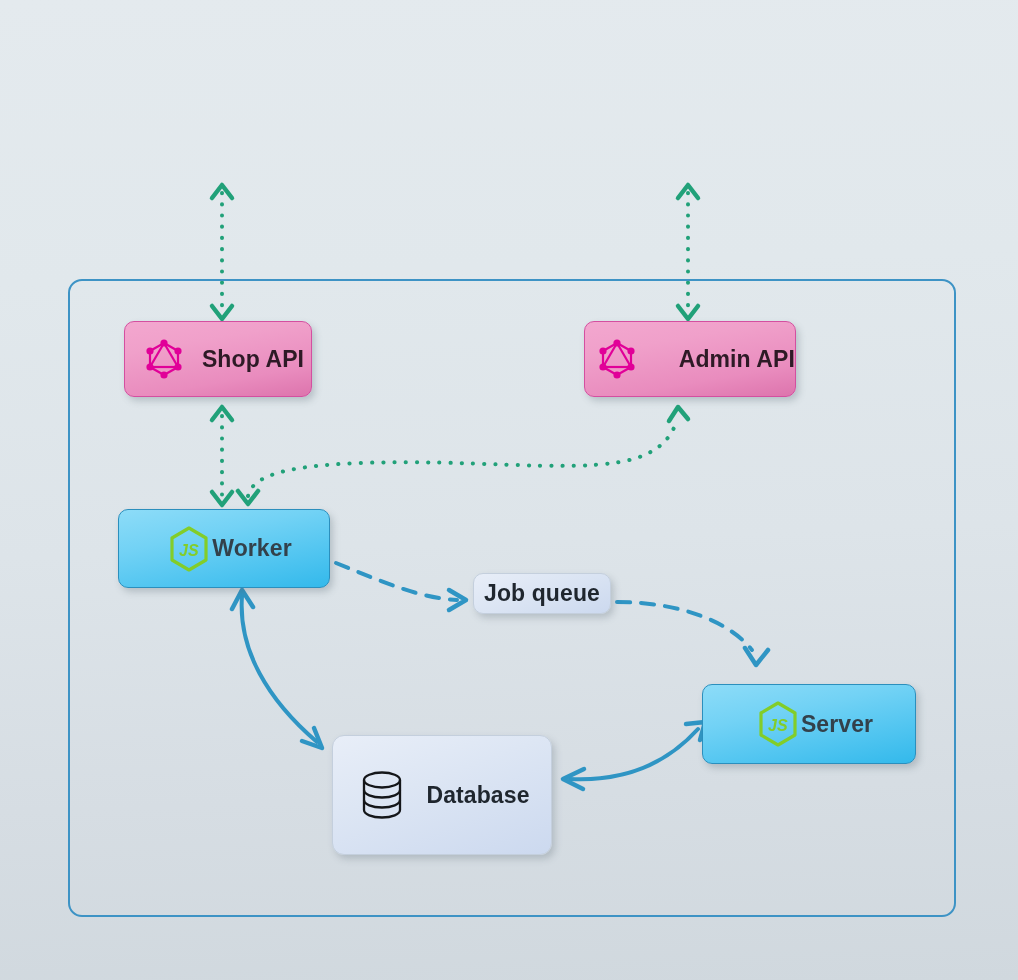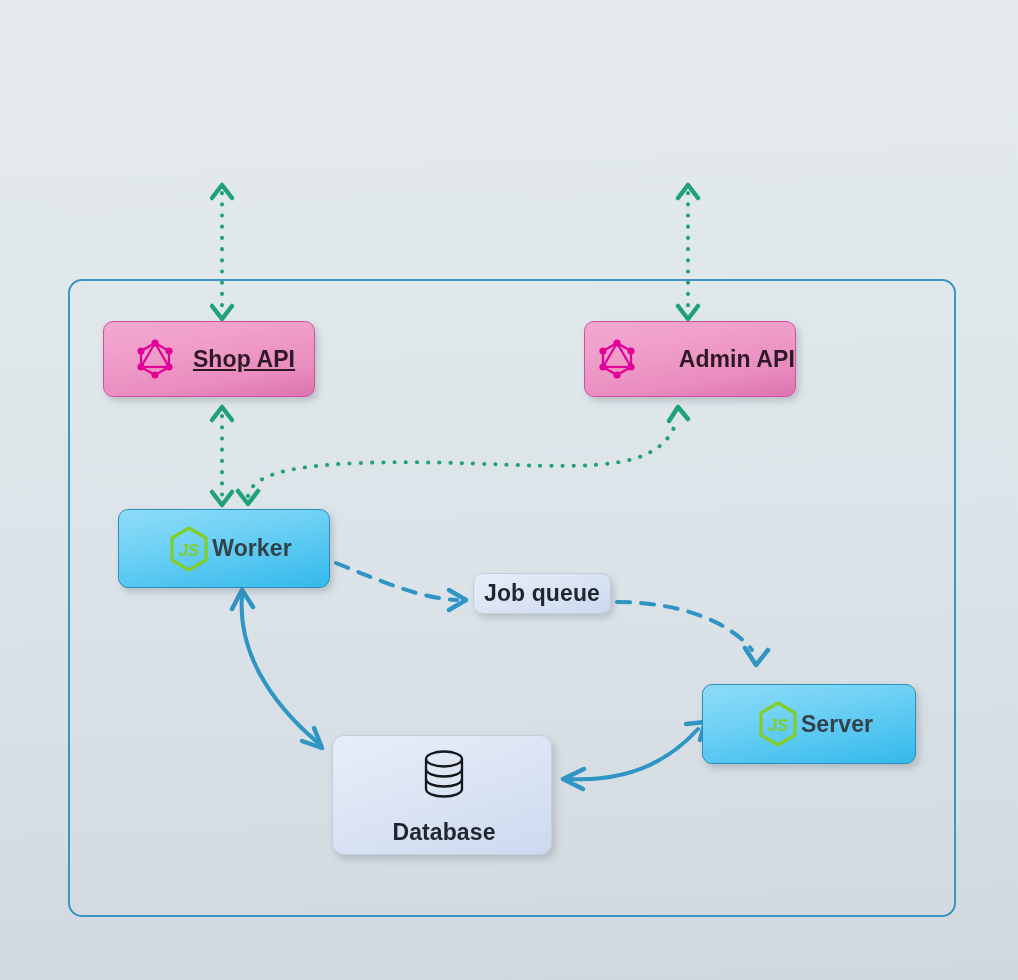--- a/index.html
+++ b/index.html
@@ -92,21 +92,20 @@
     border: 1px solid #c4cfdd;
     background: linear-gradient(160deg, #e8eef8 0%, #dde6f4 40%, #ccd9ef 100%);
     color: #1f262e;
     font-size: 23px;
     box-shadow: 3px 4px 7px rgba(90,105,115,.28);
   }
   .node.plain.db {
     gap: 20px;
     padding-left: 4px;
     border-radius: 12px;
-    flex-direction: column;
   }
 </style>
 </head>
 <body>
 
 <div id="stage">
 
   <svg id="wires" viewBox="0 0 1018 980" width="1018" height="980" xmlns="http://www.w3.org/2000/svg">
 
     <g>
@@ -153,21 +152,21 @@
       <path d="M 570 779 C 630 782 670 760 698 729" fill="none" stroke="#2f95c4" stroke-width="4" stroke-linecap="round"></path>
       <path d="M 584 769 L 563 779 L 583 789" fill="none" stroke="#2f95c4" stroke-width="4.5" stroke-linecap="round" stroke-linejoin="round"></path>
       <path d="M 686 724 L 705 722 L 700 740" fill="none" stroke="#2f95c4" stroke-width="4.5" stroke-linecap="round" stroke-linejoin="round"></path>
     </g>
   </svg>
 
   <div class="group-box" style="left:68px; top:279px; width:888px; height:638px;"></div>
 
 
 
-  <div class="node api" style="left:103px; top:321px; width:212px; height:76px;text-decoration:underline;">
+  <div class="node api" style="left:124px; top:321px; width:188px; height:76px;">
     <span class="ico">
       <svg width="44" height="44" viewBox="0 0 44 44" xmlns="http://www.w3.org/2000/svg">
         <g stroke="#e10098" stroke-width="2.2" fill="none">
           <polygon points="22,6 36,14 36,30 22,38 8,30 8,14"></polygon>
           <line x1="22" y1="6" x2="8" y2="30"></line>
           <line x1="22" y1="6" x2="36" y2="30"></line>
           <line x1="8" y1="30" x2="36" y2="30"></line>
         </g>
         <g fill="#e10098">
           <circle cx="22" cy="6" r="3.6"></circle>

